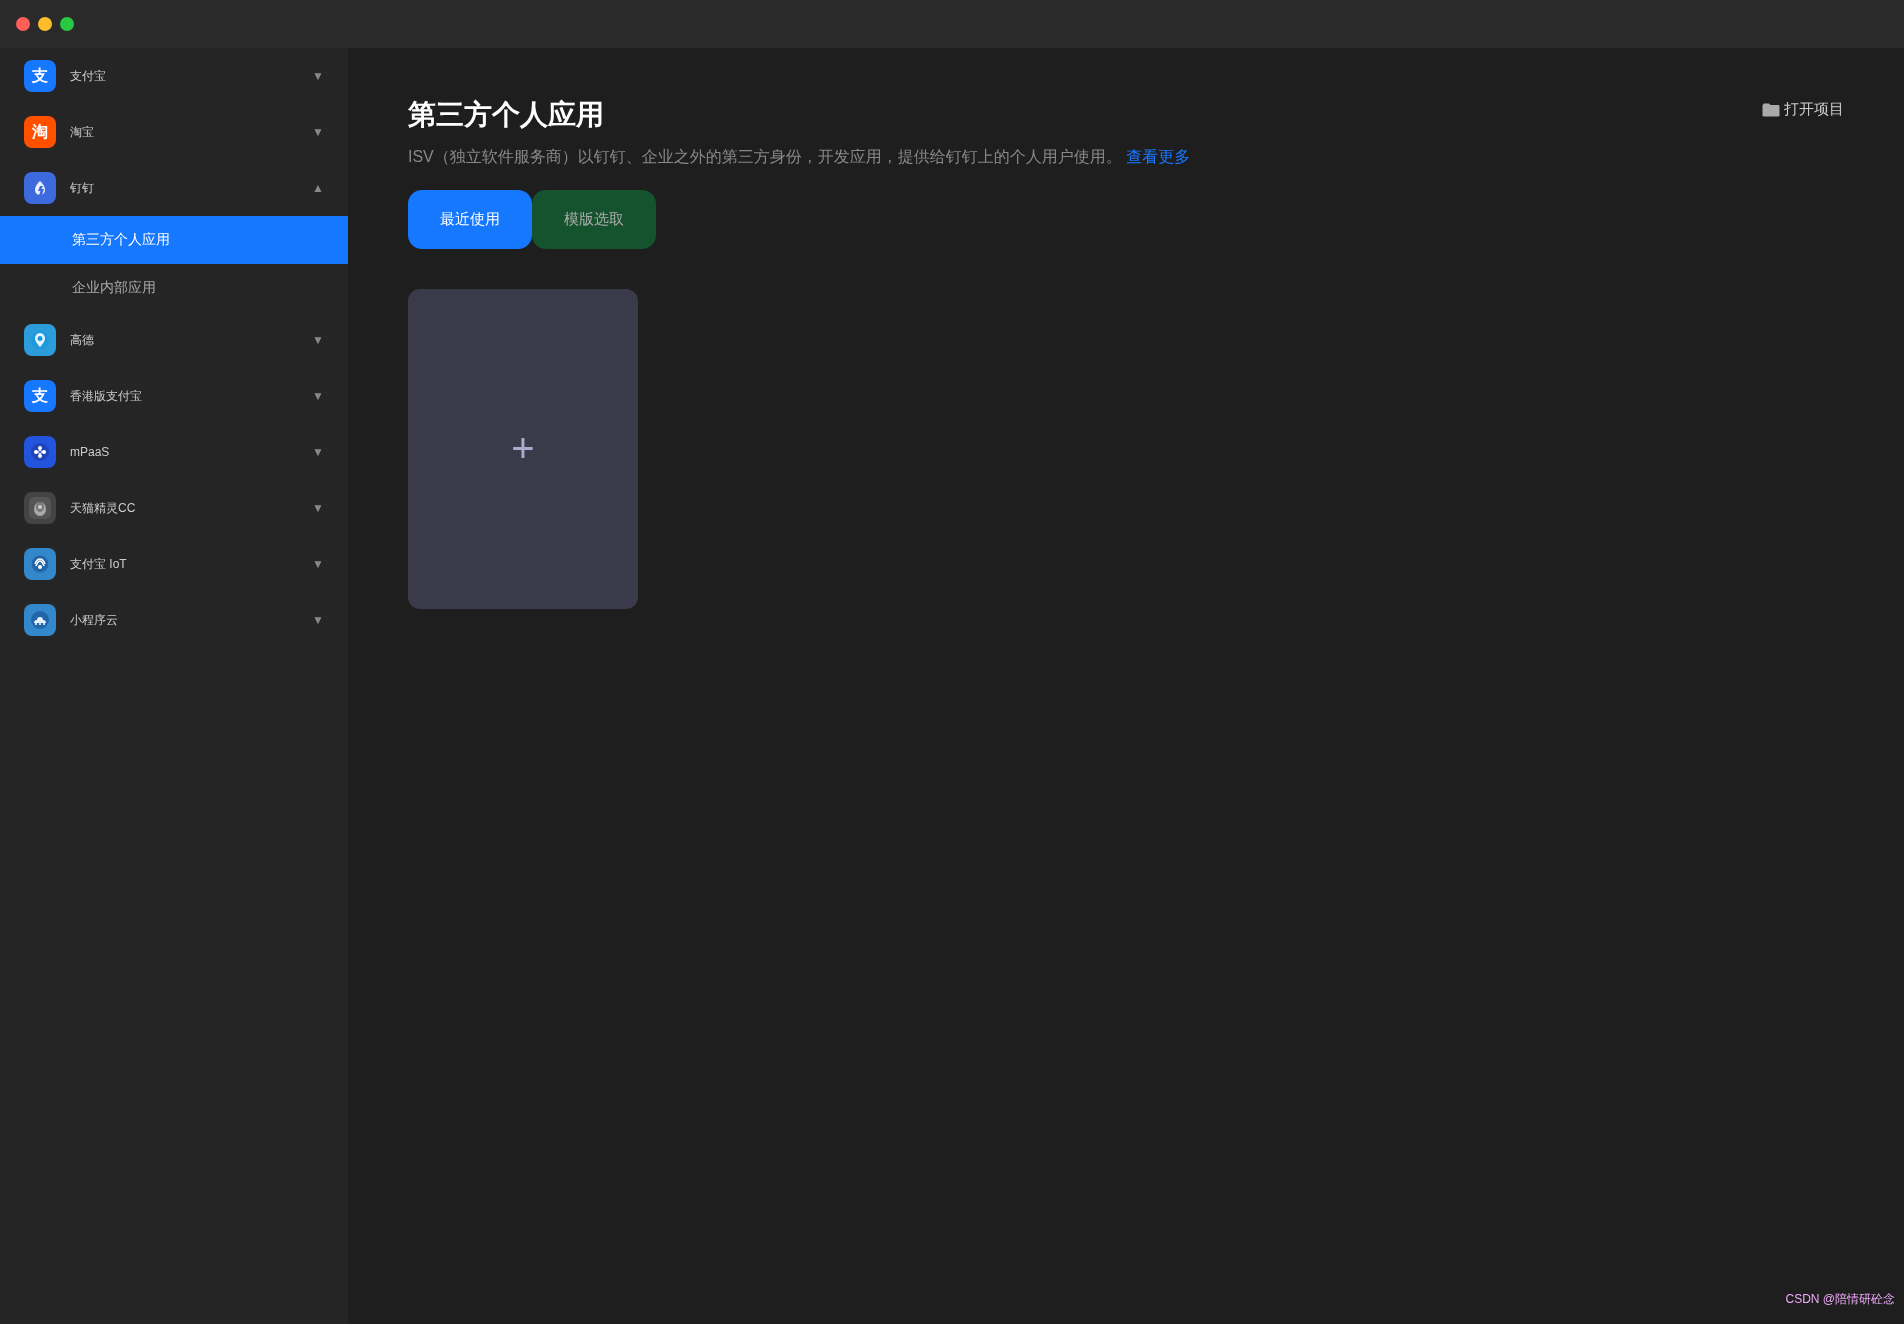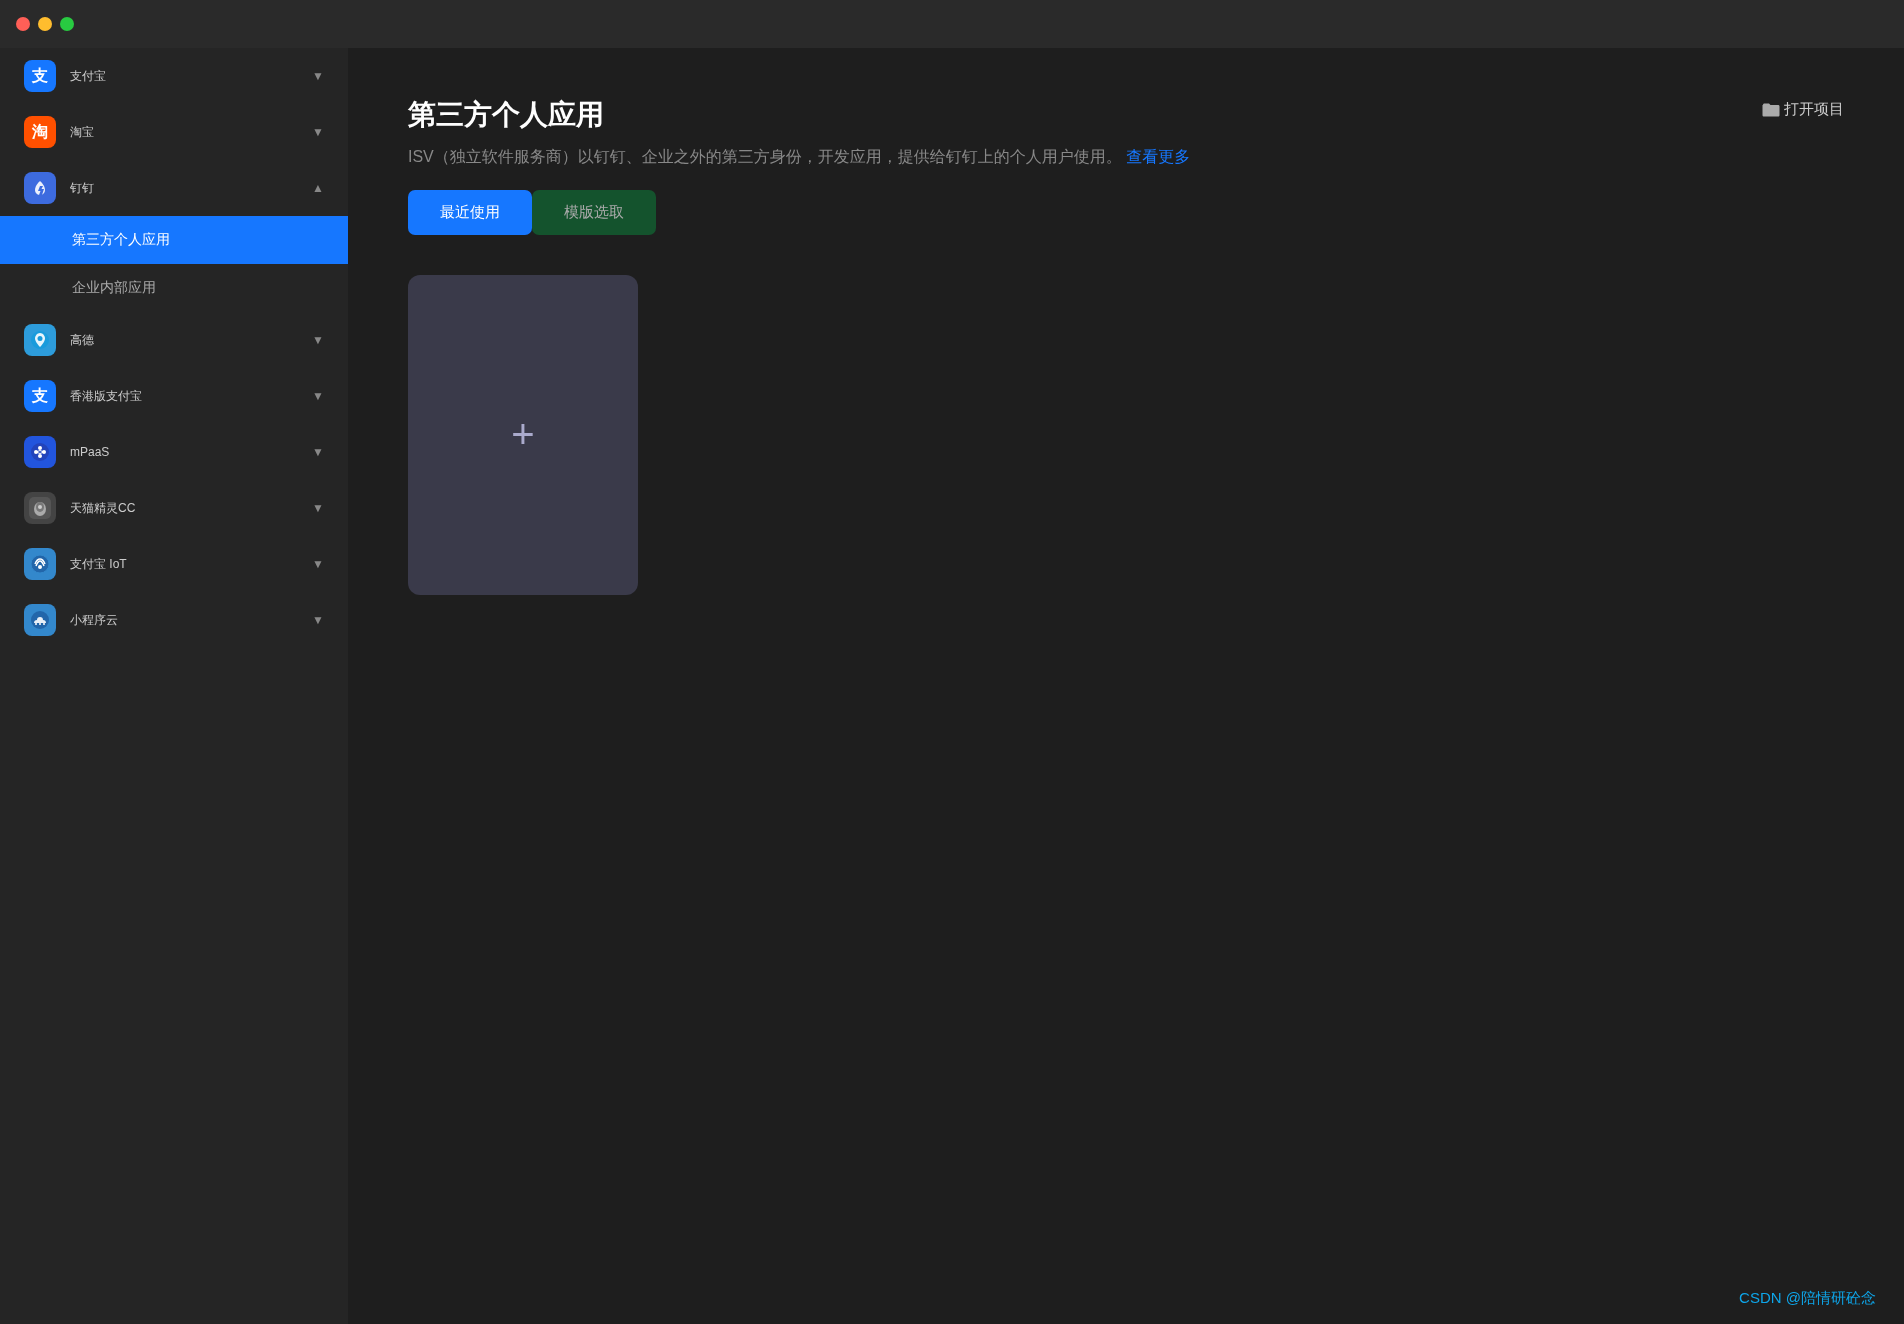--- a/index.html
+++ b/index.html
@@ -181,25 +181,25 @@
       margin-top: 4px;
     }
 
     
     .tabs-container {
       display: flex;
       margin-bottom: 40px;
       margin-top: 20px;
     }
     .tab-btn {
-      padding: 13px 32px;
+      padding: 20px 32px;
       border: none;
       cursor: pointer;
       font-size: 15px;
-      border-radius: 7px;
+      border-radius: 14px;
     }
     .tab-btn.active {
       background: #1677ff;
       color: #ffffff;
     }
     .tab-btn.inactive {
       background: #14532d;
       color: #aaaaaa;
     }
 
@@ -224,23 +224,23 @@
     .add-icon {
       font-size: 40px;
       color: #aaaacc;
       font-weight: 300;
     }
 
     
     .footer-note {
       position: absolute;
       bottom: 16px;
-      right: 28px;
-      font-size: 15px;
-      color: #0ea5e9;
+      right: 9px;
+      font-size: 12px;
+      color: #f0abfc;
     }
   </style>
 </head>
 <body>
 
 <div class="titlebar">
   <div class="traffic-lights">
     <div class="traffic-light close"></div>
     <div class="traffic-light minimize"></div>
     <div class="traffic-light maximize"></div>

